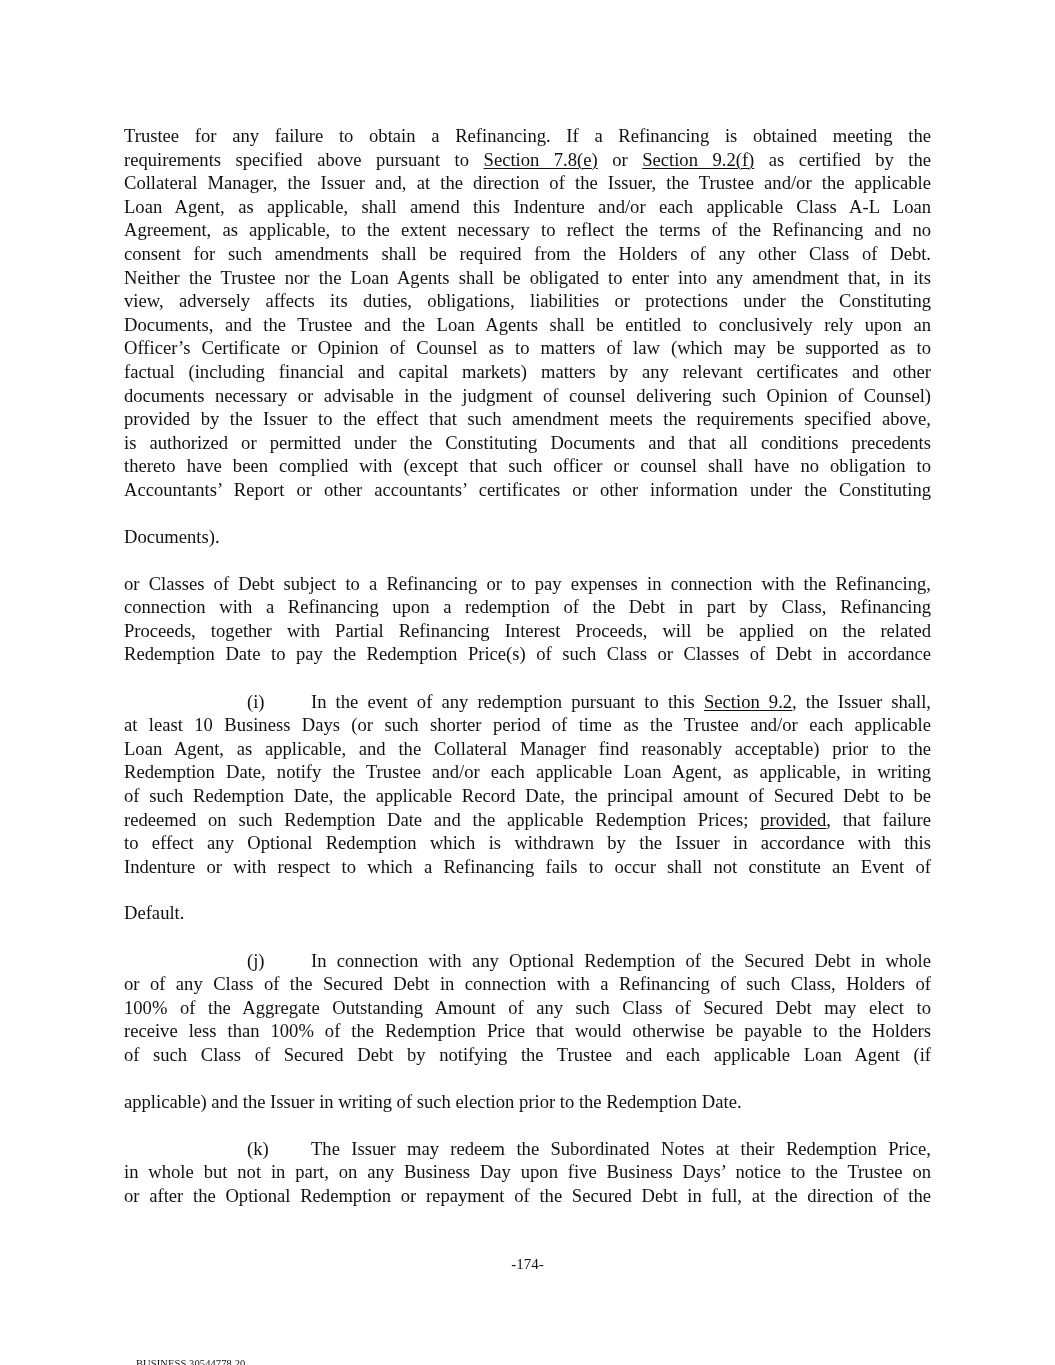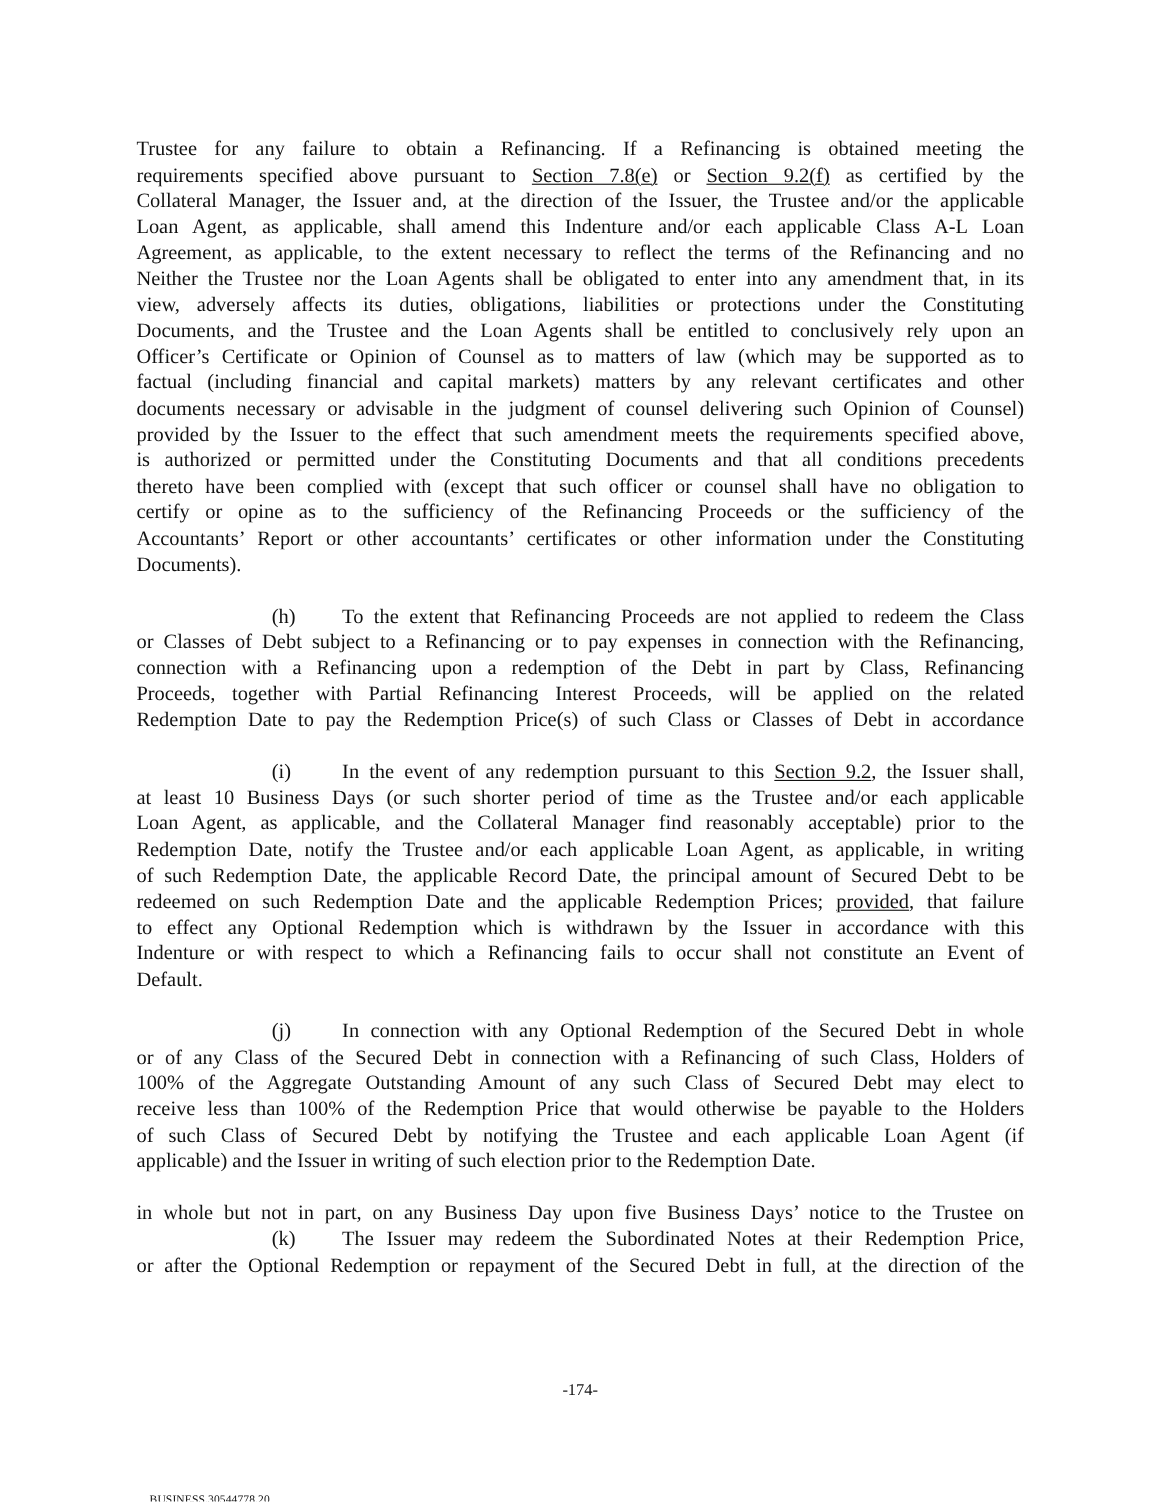--- a/index.html
+++ b/index.html
@@ -11,21 +11,21 @@
   }
   .body-text {
     position: absolute; left: 124px; top: 124px; width: 807px;
     font-size: 18.6px; line-height: 23.6px;
   }
   .para { margin: 0; }
   .line {
     display: block; height: 23.6px; white-space: nowrap;
     text-align: justify; text-align-last: justify;
   }
-  .line.last { text-align-last: left; }
+  .line.last { text-align-last: left; margin-top: 23px; }
   .indent { display: inline-block; width: 123px; }
   .label { display: inline-block; width: 64px; }
   .u { text-decoration: underline; text-underline-offset: 2px; text-decoration-thickness: 1px; }
   .gap { height: 23.6px; }
   .page-number {
     position: absolute; left: 0; width: 1055px; top: 1256px;
     text-align: center; font-size: 15px;
   }
   .footer-id {
     position: absolute; left: 124px; top: 1358px;
@@ -36,36 +36,35 @@
 <body>
 
 <div class="page">
   <div class="body-text" id="body-text">
       <div class="para">
         <span class="line"><span>Trustee for any failure to obtain a Refinancing.  If a Refinancing is obtained meeting the</span></span>
         <span class="line"><span>requirements specified above pursuant to </span><span class="u">Section 7.8(e)</span><span> or </span><span class="u">Section 9.2(f)</span><span> as certified by the</span></span>
         <span class="line"><span>Collateral Manager, the Issuer and, at the direction of the Issuer, the Trustee and/or the applicable</span></span>
         <span class="line"><span>Loan Agent, as applicable, shall amend this Indenture and/or each applicable Class A-L Loan</span></span>
         <span class="line"><span>Agreement, as applicable, to the extent necessary to reflect the terms of the Refinancing and no</span></span>
+        <span class="line"><span>consent for such amendments shall be required from the Holders of any other Class of Debt.</span></span>
         <span class="line"><span>Neither the Trustee nor the Loan Agents shall be obligated to enter into any amendment that, in its</span></span>
         <span class="line"><span>view, adversely affects its duties, obligations, liabilities or protections under the Constituting</span></span>
         <span class="line"><span>Documents, and the Trustee and the Loan Agents shall be entitled to conclusively rely upon an</span></span>
         <span class="line"><span>Officer’s Certificate or Opinion of Counsel as to matters of law (which may be supported as to</span></span>
         <span class="line"><span>factual (including financial and capital markets) matters by any relevant certificates and other</span></span>
         <span class="line"><span>documents necessary or advisable in the judgment of counsel delivering such Opinion of Counsel)</span></span>
         <span class="line"><span>provided by the Issuer to the effect that such amendment meets the requirements specified above,</span></span>
         <span class="line"><span>is authorized or permitted under the Constituting Documents and that all conditions precedents</span></span>
         <span class="line"><span>thereto have been complied with (except that such officer or counsel shall have no obligation to</span></span>
-        <span class="line"><span>certify or opine as to the sufficiency of the Refinancing Proceeds or the sufficiency of the</span></span>
         <span class="line"><span>Accountants’ Report or other accountants’ certificates or other information under the Constituting</span></span>
         <span class="line last"><span>Documents).</span></span>
       </div>
       <div class="gap"></div>
       <div class="para">
-        <span class="line"><span class="indent"></span><span class="label">(h)</span><span>To the extent that Refinancing Proceeds are not applied to redeem the Class</span></span>
         <span class="line"><span>or Classes of Debt subject to a Refinancing or to pay expenses in connection with the Refinancing,</span></span>
         <span class="line"><span>connection with a Refinancing upon a redemption of the Debt in part by Class, Refinancing</span></span>
         <span class="line"><span>Proceeds, together with Partial Refinancing Interest Proceeds, will be applied on the related</span></span>
         <span class="line"><span>Redemption Date to pay the Redemption Price(s) of such Class or Classes of Debt in accordance</span></span>
       </div>
       <div class="gap"></div>
       <div class="para">
         <span class="line"><span class="indent"></span><span class="label">(i)</span><span>In the event of any redemption pursuant to this </span><span class="u">Section 9.2</span><span>, the Issuer shall,</span></span>
         <span class="line"><span>at least 10 Business Days (or such shorter period of time as the Trustee and/or each applicable</span></span>
         <span class="line"><span>Loan Agent, as applicable, and the Collateral Manager find reasonably acceptable) prior to the</span></span>
@@ -80,20 +79,20 @@
       <div class="para">
         <span class="line"><span class="indent"></span><span class="label">(j)</span><span>In connection with any Optional Redemption of the Secured Debt in whole</span></span>
         <span class="line"><span>or of any Class of the Secured Debt in connection with a Refinancing of such Class, Holders of</span></span>
         <span class="line"><span>100% of the Aggregate Outstanding Amount of any such Class of Secured Debt may elect to</span></span>
         <span class="line"><span>receive less than 100% of the Redemption Price that would otherwise be payable to the Holders</span></span>
         <span class="line"><span>of such Class of Secured Debt by notifying the Trustee and each applicable Loan Agent (if</span></span>
         <span class="line last"><span>applicable) and the Issuer in writing of such election prior to the Redemption Date.</span></span>
       </div>
       <div class="gap"></div>
       <div class="para">
+        <span class="line"><span class="indent"></span><span class="label">(k)</span><span>The Issuer may redeem the Subordinated Notes at their Redemption Price,</span></span>
         <span class="line"><span>in whole but not in part, on any Business Day upon five Business Days’ notice to the Trustee on</span></span>
-        <span class="line"><span class="indent"></span><span class="label">(k)</span><span>The Issuer may redeem the Subordinated Notes at their Redemption Price,</span></span>
         <span class="line"><span>or after the Optional Redemption or repayment of the Secured Debt in full, at the direction of the</span></span>
       </div>
     </div>
   <div class="page-number">-174-</div>
   <div class="footer-id">BUSINESS.30544778.20</div>
 </div>
 
 </body></html>

